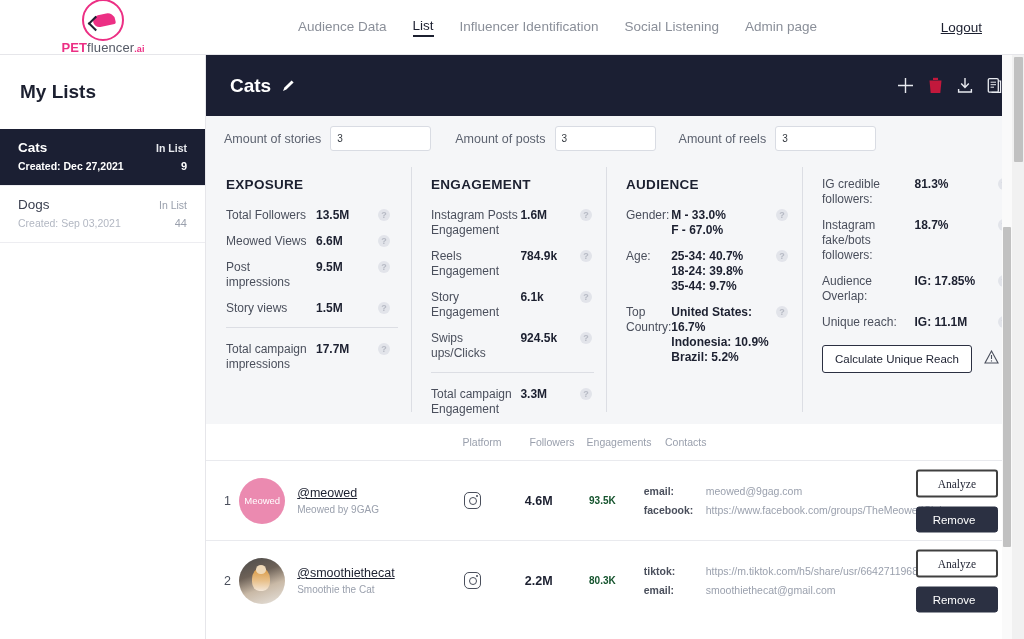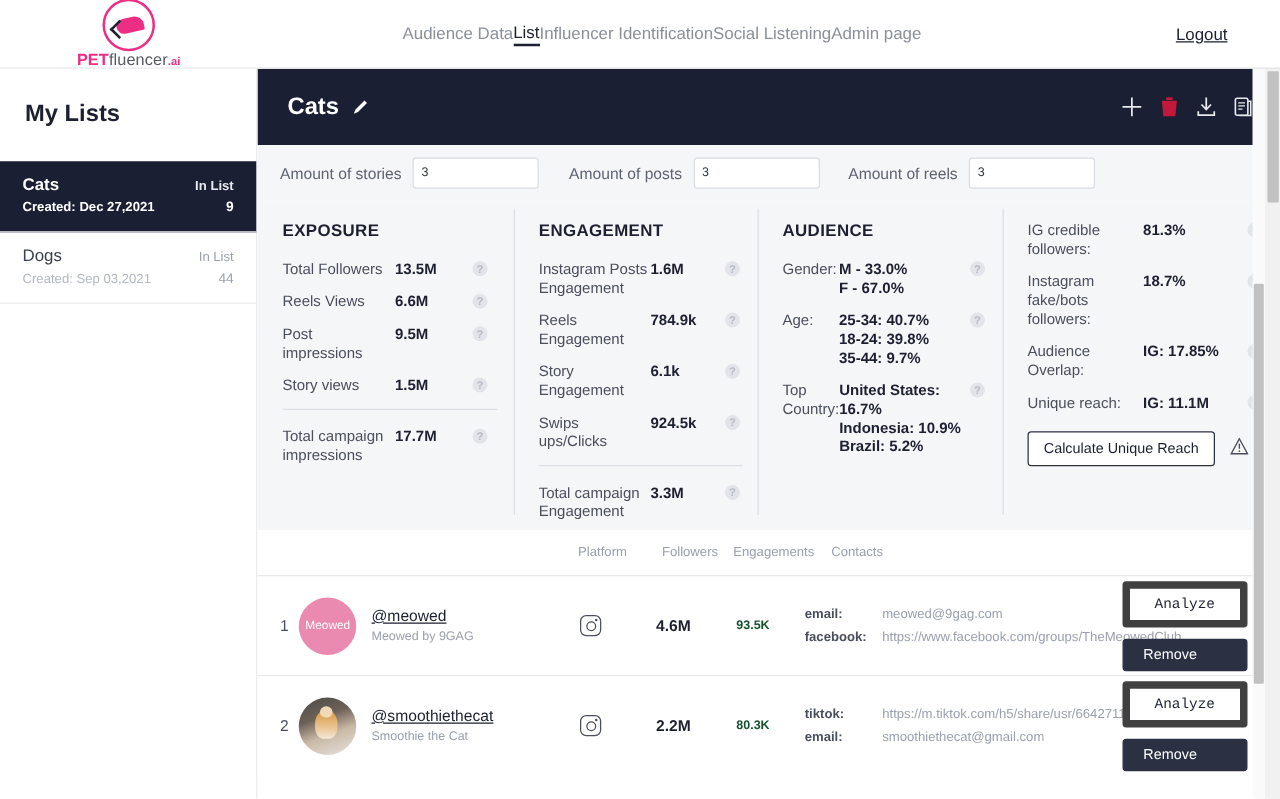--- a/index.html
+++ b/index.html
@@ -31,21 +31,21 @@
     content: ""; position: absolute; left: 6px; top: 17px;
     width: 9px; height: 9px;
     border-left: 2px solid #1c2030; border-bottom: 2px solid #1c2030;
     transform: rotate(45deg);
   }
   .brand-text { font-size: 13px; letter-spacing: .1px; margin-top: 3px; }
   .brand-text .pet { color: #ec2f84; font-weight: bold; }
   .brand-text .flu { color: #555a66; }
   .brand-text .ai  { color: #ec2f84; font-size: 9px; font-weight: bold; }
 
-  .navlinks { display: flex; align-items: center; margin-left: 116px; }
+  .navlinks { display: flex; align-items: center; gap: 26px; margin-left: 92px; }
   .navlink {
     font-size: 13.5px; color: #8a8f99; cursor: pointer;
     padding-bottom: 2px; white-space: nowrap;
   }
   .navlink.active { color: #1c2030; border-bottom: 2px solid #1c2030; }
   .logout {
     position: absolute; right: 42px; font-size: 13.5px; color: #1c2030;
     text-decoration: underline; cursor: pointer; font-weight: 500;
   }
 
@@ -202,23 +202,23 @@
   .t-contacts { margin-left: 10px; width: 400px; overflow: hidden; }
   .contact-line { display: flex; align-items: flex-start; margin-bottom: 7px; white-space: nowrap; }
   .contact-line:last-child { margin-bottom: 0; }
   .ck { font-size: 10.5px; font-weight: bold; color: #4a4f5c; width: 62px; flex: 0 0 62px; }
   .cv { font-size: 10.5px; color: #9aa0ad; overflow: hidden; text-overflow: clip; }
   .t-actions {
     position: absolute; right: 26px; top: 50%; transform: translateY(-50%);
     display: flex; flex-direction: column; gap: 9px; align-items: stretch;
   }
   .btn-analyze {
-    border: 6px solid #404040; background: #fff; color: #1c2030;
+    border: 2px solid #404040; background: #fff; color: #1c2030;
     font-size: 11.5px; padding: 6px 20px; border-radius: 3px; cursor: pointer;
-    font-family: Liberation Mono, monospace;
+    font-family: Liberation Serif, serif;
   }
   .btn-remove {
     border: 1px solid #2b3042; background: #2b3042; color: #fff;
     font-size: 11.5px; padding: 6px 16px; border-radius: 3px; cursor: pointer;
     font-family: "Liberation Sans", sans-serif;
   }
 
   
   .sb-outer {
     position: absolute; right: 0; top: 55px; width: 12px; height: 584px; background: #f1f1f1;
@@ -339,21 +339,21 @@
     <div class="stats">
 
       <div class="stat-col col-exposure">
         <div class="stat-head">EXPOSURE</div>
         <div class="stat-row">
           <div class="sr-label">Total Followers</div>
           <div class="sr-val">13.5M</div>
           <div class="qmark">?</div>
         </div>
         <div class="stat-row">
-          <div class="sr-label">Reels Views</div>
+          <div class="sr-label">Meowed Views</div>
           <div class="sr-val">6.6M</div>
           <div class="qmark">?</div>
         </div>
         <div class="stat-row">
           <div class="sr-label">Post impressions</div>
           <div class="sr-val">9.5M</div>
           <div class="qmark">?</div>
         </div>
         <div class="stat-row">
           <div class="sr-label">Story views</div>

